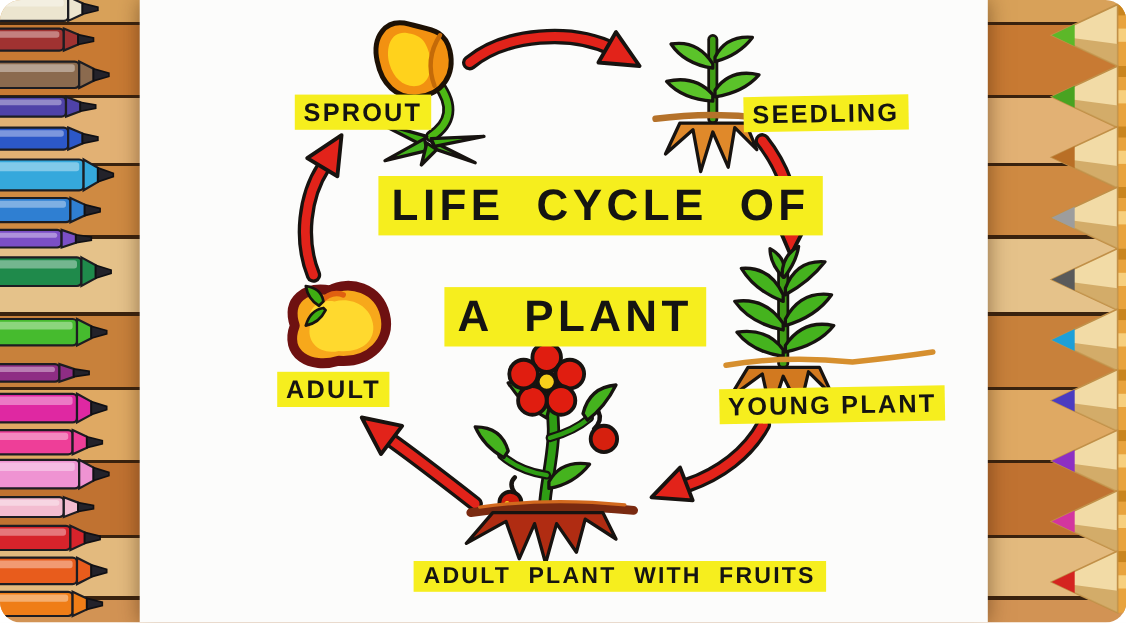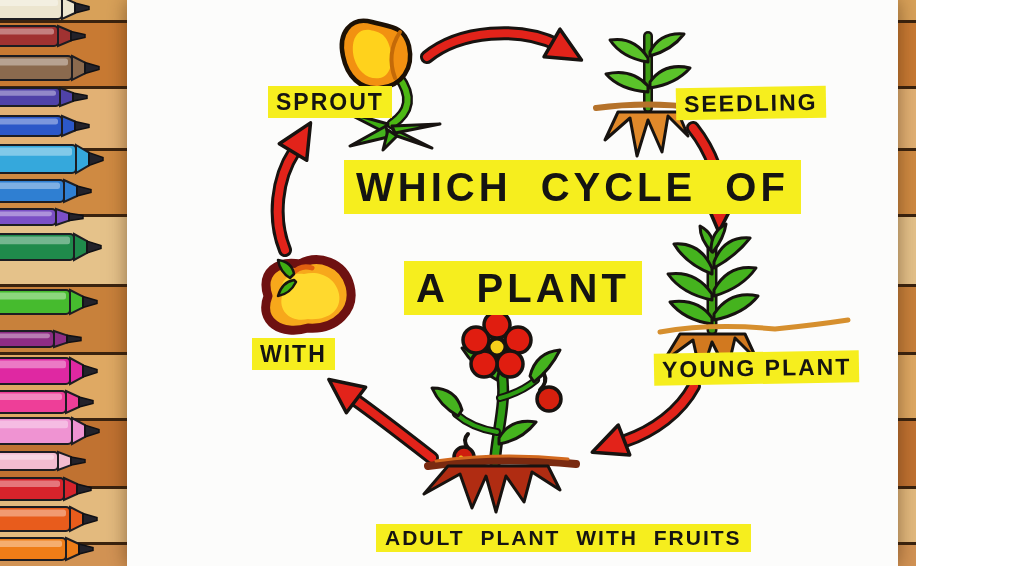--- a/index.html
+++ b/index.html
@@ -1,29 +1,30 @@
 <!DOCTYPE html>
 <html><head>
 <meta charset="utf-8">
 <style>
   html,body{margin:0;padding:0;}
   #stage{
-    position:relative;width:916px;height:566px;overflow:hidden;
+    position:relative;width:1024px;height:566px;overflow:hidden;
     font-family:"Liberation Sans",sans-serif;
     background:linear-gradient(to bottom,
       #d8a159 0,#d8a159 20px,#3a230f 20px,#3a230f 23px,
       #c87a33 23px,#c87a33 86px,#3a230f 86px,#3a230f 89px,
       #e2b174 89px,#e2b174 148px,#3a230f 148px,#3a230f 151px,
       #cf8a42 151px,#cf8a42 214px,#3a230f 214px,#3a230f 217px,
       #e5c28a 217px,#e5c28a 284px,#3a230f 284px,#3a230f 287px,
       #c8813b 287px,#c8813b 352px,#3a230f 352px,#3a230f 355px,
       #dfa963 355px,#dfa963 418px,#3a230f 418px,#3a230f 421px,
       #c07231 421px,#c07231 486px,#3a230f 486px,#3a230f 489px,
       #e3ba7e 489px,#e3ba7e 542px,#3a230f 542px,#3a230f 545px,
       #d29354 545px,#d29354 566px);
+    border-radius:19px;
   }
   #deco-svg,#diagram-svg{position:absolute;left:0;top:0;}
   #paper{
     position:absolute;left:127px;top:0;width:771px;height:566px;
     background:#fcfcfb;box-shadow:0 0 18px rgba(55,28,6,.5);
   }
   .lbl{
     position:absolute;background:#f6ee1e;color:#151412;
     font-weight:700;padding:3px 8px;white-space:nowrap;line-height:1.15;
     font-size:23px;letter-spacing:2px;
@@ -333,24 +334,24 @@
       <path d="M292,274 Q301,264 312,268" stroke="#e06010" stroke-width="5" fill="none"></path>
       <path d="M290,278 Q280,272 278,260 Q292,262 294,274 Z" fill="#3fae12" stroke="#171310" stroke-width="2.5"></path>
       <path d="M296,282 Q290,294 278,296 Q282,282 294,280 Z" fill="#3fae12" stroke="#171310" stroke-width="2.5"></path>
     </g>
   </svg>
 
   <div class="lbl" style="left:268px;top:86px;">SPROUT</div>
 
   <div class="lbl" style="left:676px;top:87px;transform:rotate(-1deg);">SEEDLING</div>
 
-  <div class="lbl title-lbl" style="left:344px;top:160px;">WHICH CYCLE OF</div>
+  <div class="lbl title-lbl" style="left:344px;top:160px;">LIFE CYCLE OF</div>
 
   <div class="lbl title-lbl" style="left:404px;top:238px;margin-top:23px;">A PLANT</div>
 
-  <div class="lbl" style="left:252px;top:338px;">WITH</div>
+  <div class="lbl" style="left:252px;top:338px;">ADULT</div>
 
   <div class="lbl" style="left:654px;top:352px;transform:rotate(-1deg);">YOUNG PLANT</div>
 
-  <div class="lbl small-lbl" style="left:376px;top:524px;">ADULT PLANT WITH FRUITS</div>
+  <div class="lbl small-lbl" style="left:376px;top:510px;">ADULT PLANT WITH FRUITS</div>
 
 
 </div>
 
 </body></html>

